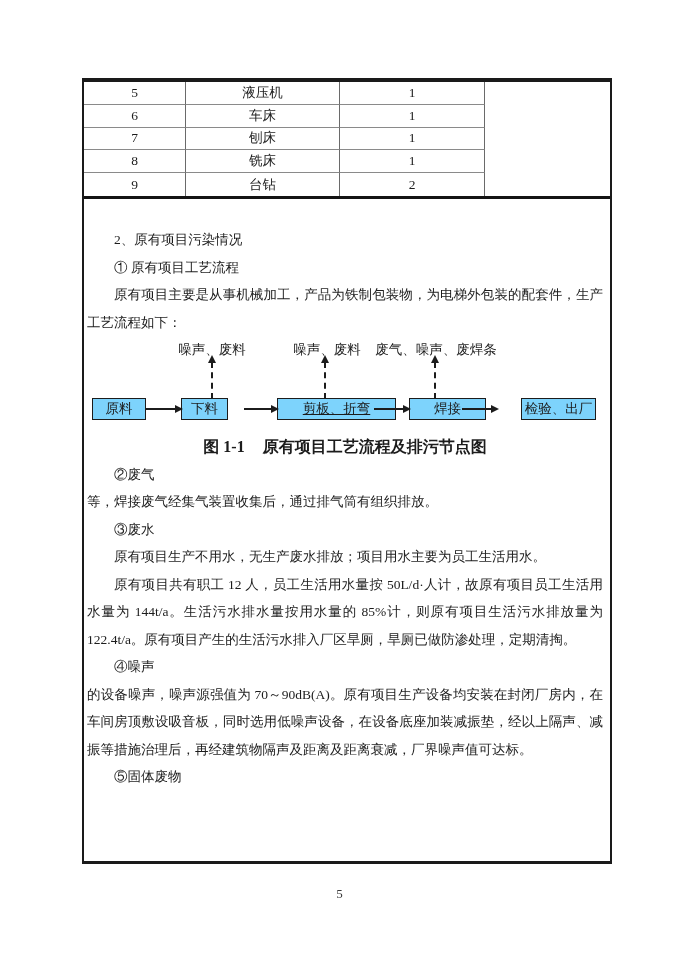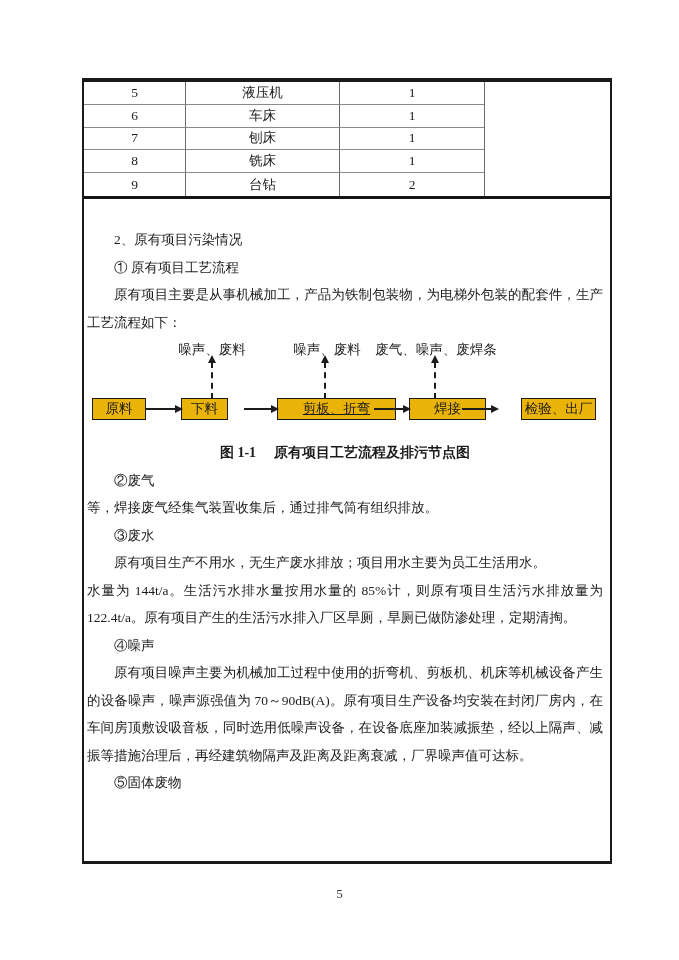--- a/index.html
+++ b/index.html
@@ -71,40 +71,40 @@
     width: 0; height: 0;
     border-left: 4px solid transparent;
     border-right: 4px solid transparent;
     border-bottom: 8px solid #1c1c1c;
   }
   .pbox {
     position: absolute; top: 57px; height: 22px;
     border: 1.5px solid #1c1c1c;
     display: flex; align-items: center; justify-content: center;
     line-height: 18px;
-    background: #eab308;
+    background: #7dd3fc;
   }
   .harrow {
     position: absolute; top: 67px; height: 0;
     border-top: 2px solid #1c1c1c;
   }
   .harrow::after {
     content: ""; position: absolute;
     right: -2px; top: -5px;
     width: 0; height: 0;
     border-top: 4px solid transparent;
     border-bottom: 4px solid transparent;
     border-left: 8px solid #1c1c1c;
   }
   .caption {
     text-align: center;
     font-weight: bold;
-    font-size: 14px;
+    font-size: 16px;
     line-height: 27.5px;
-    margin-top: 8px;
+    margin-top: 2px;
   }
   .caption .cap-no { margin-right: 18px; }
   .pagenum {
     position: absolute;
     left: 0; right: 0; top: 886px;
     text-align: center;
     font-size: 13px;
     color: #3a3a3a;
   }
 </style>
@@ -160,24 +160,24 @@
     </div>
 
     <div class="caption">
       <span class="cap-no">图 1-1</span><span>原有项目工艺流程及排污节点图</span>
     </div>
 
     <div class="ln ind">②废气</div>
     <div class="ln">等，焊接废气经集气装置收集后，通过排气筒有组织排放。</div>
     <div class="ln ind">③废水</div>
     <div class="ln ind">原有项目生产不用水，无生产废水排放；项目用水主要为员工生活用水。</div>
+    <div class="ln ind fl">原有项目共有职工 12 人，员工生活用水量按 50L/d·人计，故原有项目员工生活用</div>
     <div class="ln fl">水量为 144t/a。生活污水排水量按用水量的 85%计，则原有项目生活污水排放量为</div>
     <div class="ln">122.4t/a。原有项目产生的生活污水排入厂区旱厕，旱厕已做防渗处理，定期清掏。</div>
     <div class="ln ind">④噪声</div>
-    <div class="ln ind fl">原有项目噪声主要为机械加工过程中使用的折弯机、剪板机、机床等机械设备产生</div>
     <div class="ln fl">的设备噪声，噪声源强值为 70～90dB(A)。原有项目生产设备均安装在封闭厂房内，在</div>
     <div class="ln fl">车间房顶敷设吸音板，同时选用低噪声设备，在设备底座加装减振垫，经以上隔声、减</div>
     <div class="ln">振等措施治理后，再经建筑物隔声及距离及距离衰减，厂界噪声值可达标。</div>
     <div class="ln ind">⑤固体废物</div>
   </div>
 </div>
 
 <div class="pagenum">5</div>
 
 </body></html>

